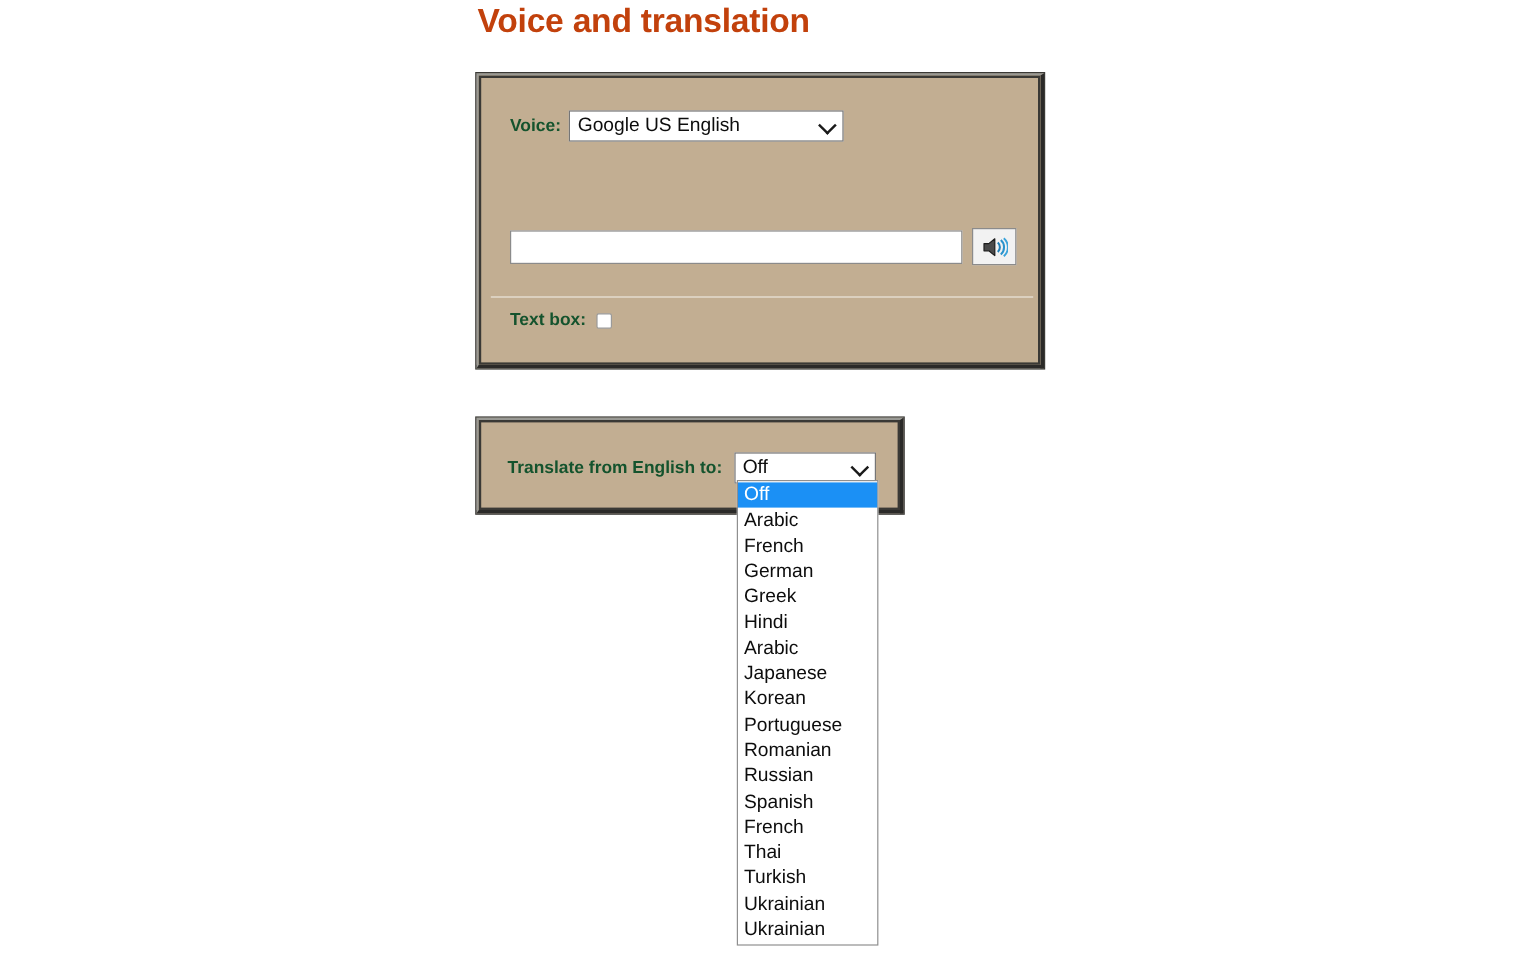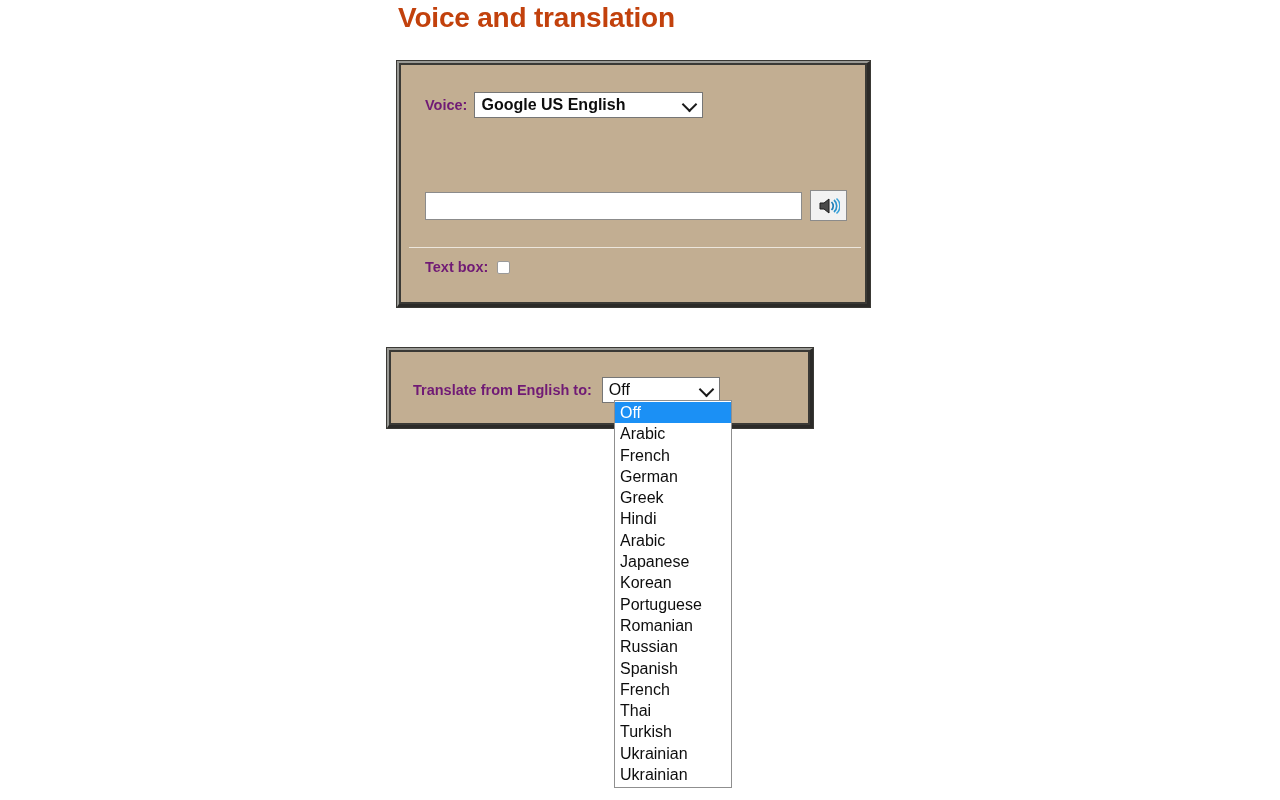--- a/index.html
+++ b/index.html
@@ -42,43 +42,43 @@
     background: #c2ae92;
   }
 
   #voice-panel {
     left: 397px;
     top: 61px;
     width: 473px;
     height: 246px;
   }
   #translate-panel {
-    left: 387px;
+    left: 397px;
     top: 348px;
-    width: 426px;
+    width: 356px;
     height: 80px;
   }
 
   .panel-content {
     position: relative;
     z-index: 2;
     height: 100%;
   }
 
   
   .row {
     position: absolute;
     display: flex;
     align-items: center;
   }
 
   .field-label {
     font-size: 14.5px;
     font-weight: bold;
-    color: #701a75;
+    color: #14532d;
     white-space: nowrap;
   }
 
   
   .select-box {
     position: relative;
     background: #ffffff;
     border: 1px solid #767676;
     box-sizing: border-box;
     display: flex;
@@ -98,21 +98,20 @@
     width: 9px;
     height: 9px;
     margin-top: -6px;
     border-right: 2px solid #1a1a1a;
     border-bottom: 2px solid #1a1a1a;
     transform: rotate(45deg);
   }
 
   #voice-select {
     width: 229px;
-    font-weight: bold;
   }
   #translate-select {
     width: 118px;
   }
 
   
   #translate-options {
     position: absolute;
     left: 614px;
     top: 400px;

